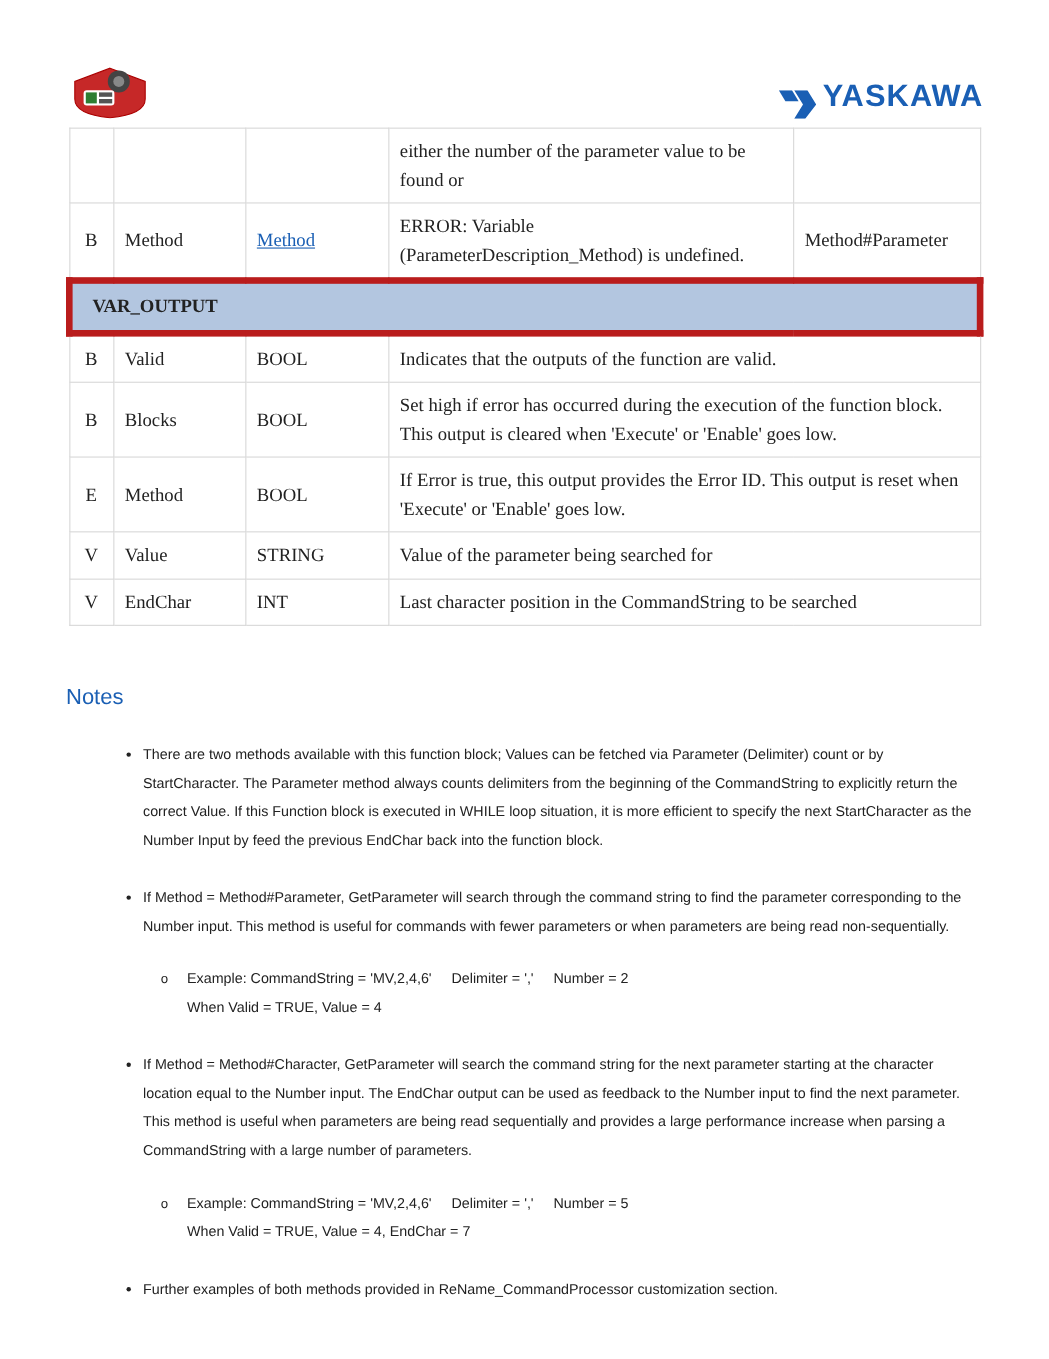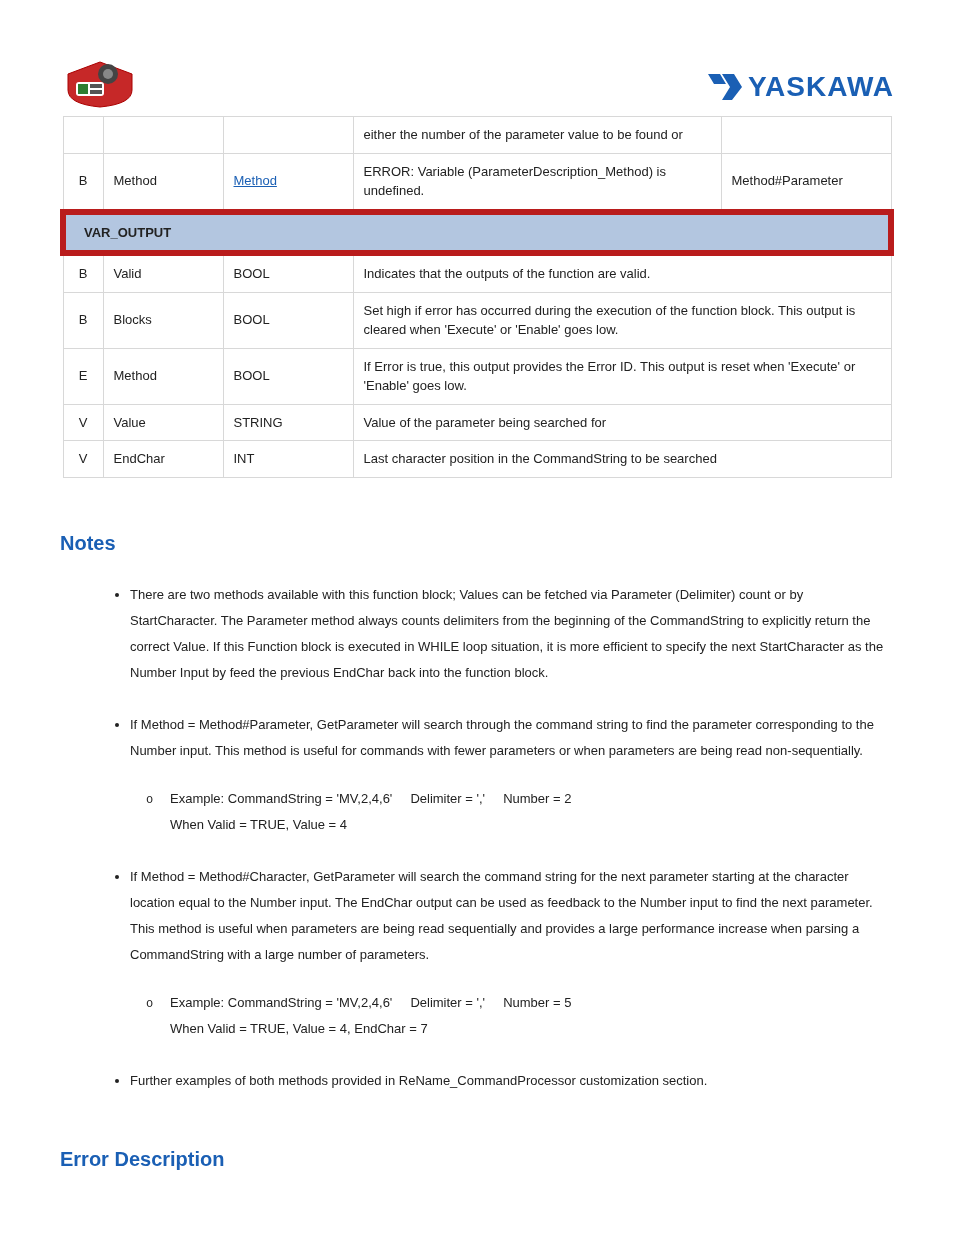--- a/index.html
+++ b/index.html
@@ -33,34 +33,35 @@
   .header-title {
     font-family: Verdana, sans-serif;
     font-weight: bold;
     font-style: italic;
     color: #1a5fb4;
     font-size: 15px;
     padding-bottom: 2px;
   }
   .yaskawa-logo {
     display: flex;
-    align-items: center;
+    align-items: flex-end;
     gap: 6px;
     color: #1a5fb4;
     font-weight: bold;
     font-family: Arial, sans-serif;
     font-size: 28px;
     letter-spacing: 1px;
   }
   .yaskawa-mark { width: 34px; height: 26px; }
 
   table {
     width: 100%;
     border-collapse: collapse;
-    font-size: 13px;
+    font-size: 17px;
+    font-family: Liberation Serif, serif;
   }
   td {
     border: 1px solid #d8d8d8;
     padding: 8px 10px;
     vertical-align: middle;
     background: #fff;
   }
   tr.section-row td {
     background: #b3c6e0;
     font-weight: bold;
@@ -69,21 +70,21 @@
   .col-a { width: 40px; text-align: center; }
   .col-b { width: 120px; }
   .col-c { width: 130px; }
   .col-e { width: 170px; }
   a.link { color: #1a5fb4; text-decoration: underline; }
 
   h2.section-heading {
     color: #1a5fb4;
     font-family: Verdana, sans-serif;
     font-size: 20px;
-    font-weight: bold;
+    font-weight: normal;
     margin-top: 50px;
     margin-bottom: 24px;
   }
 
   ul.notes {
     list-style: disc;
     padding-left: 70px;
     padding-right: 10px;
   }
   ul.notes > li {

